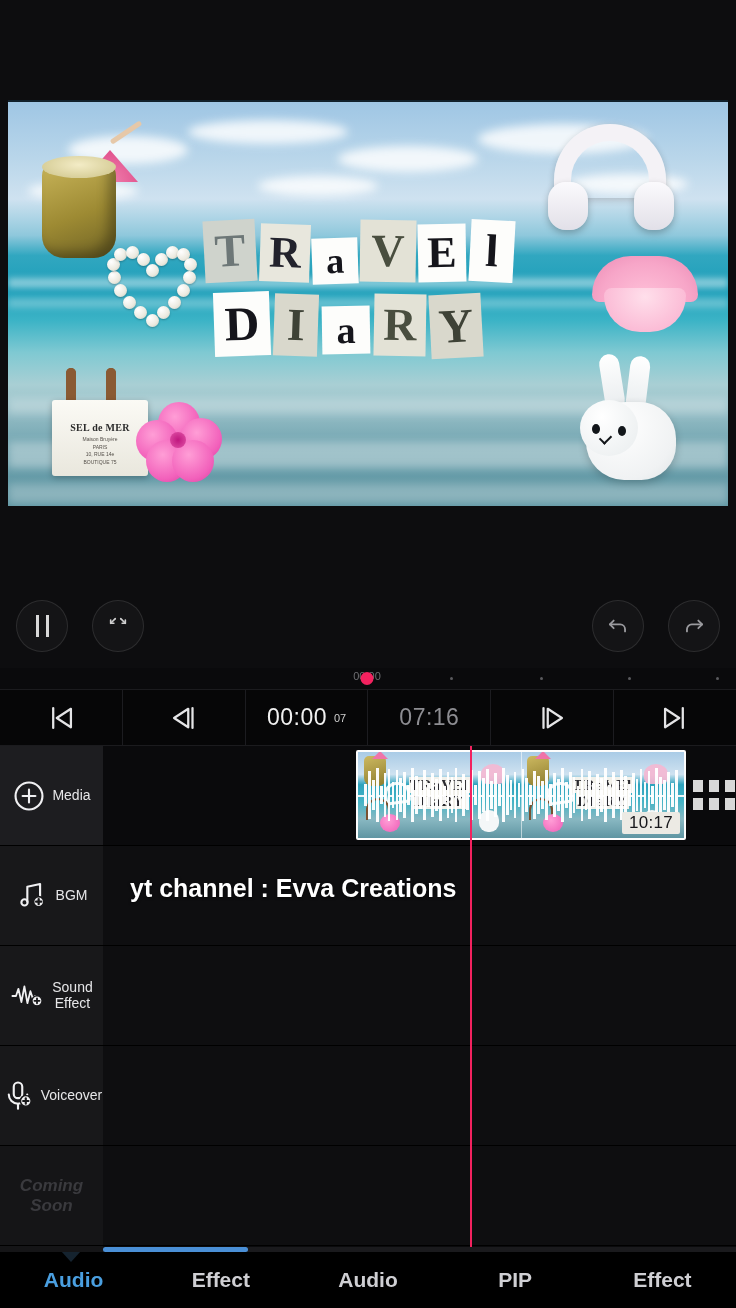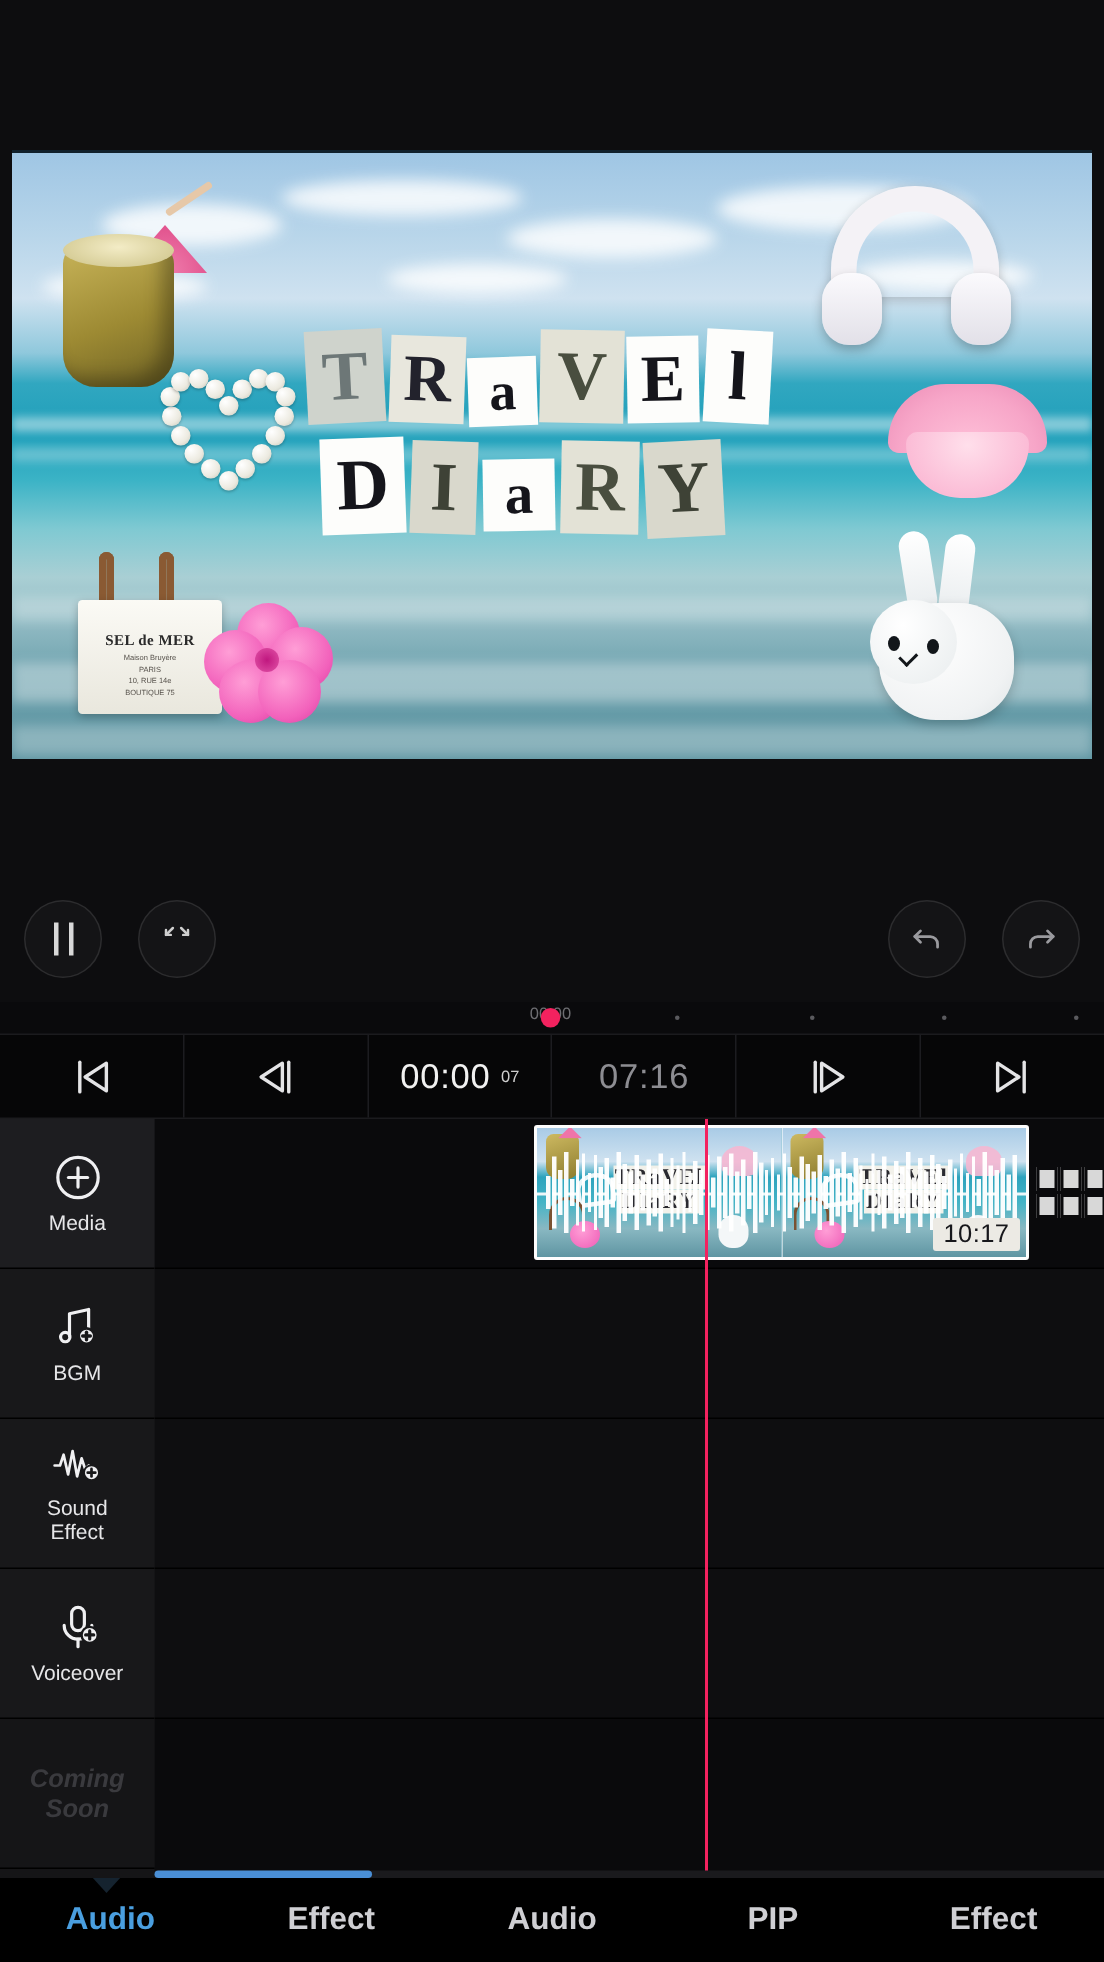--- a/index.html
+++ b/index.html
@@ -177,21 +177,21 @@
   .tp-cell:last-child { border-right:none; }
   .tp-time { font-size:23px; color:#f1f1f1; letter-spacing:.5px; }
   .tp-frames { font-size:11px; color:#cfcfcf; vertical-align:super; margin-left:3px; }
   .tp-total { font-size:23px; color:#8d8d92; letter-spacing:.5px; }
 
   
   .timeline { position:relative; flex:1 1 auto; background:#0a0a0c; overflow:hidden; display:flex; }
   .tool-rail { width:103px; flex:0 0 auto; background:#151517; position:relative; z-index:4; }
   .tool {
     height:100px; border-bottom:1px solid #000;
-    display:flex; flex-direction:column; align-items:center; justify-content:center; gap:6px;
+    display:flex; flex-direction:row; align-items:center; justify-content:center; gap:6px;
     background:#18181a;
   }
   .tool.active { background:#1d1d20; }
   .tool-label { font-size:14px; color:#e6e6e8; text-align:center; line-height:1.12; }
   .tool.soon { background:#151517; }
   .tool.soon .tool-label { color:#3a3a3e; font-style:italic; font-size:17px; font-weight:bold; }
 
   .tracks { position:relative; flex:1 1 auto; background:#0a0a0c; }
   .track-row { height:100px; border-bottom:1px solid #000; background:#0e0e10; position:relative; }
   .track-row.first { background:#0a0a0c; }
@@ -624,20 +624,23 @@
         <div class="clip-grid">
           <i></i>
             <i></i>
             <i></i>
             <i></i>
             <i></i>
             <i></i>
         </div>
       </div>
 
+      <div class="track-row">
+        <div class="track-text">yt channel : Evva Creations</div>
+      </div>
       <div class="track-row"></div>
       <div class="track-row"></div>
       <div class="track-row"></div>
 
       <div class="playhead"></div>
       <div class="hscroll-track"></div>
       <div class="hscroll"></div>
     </div>
   </div>
 

